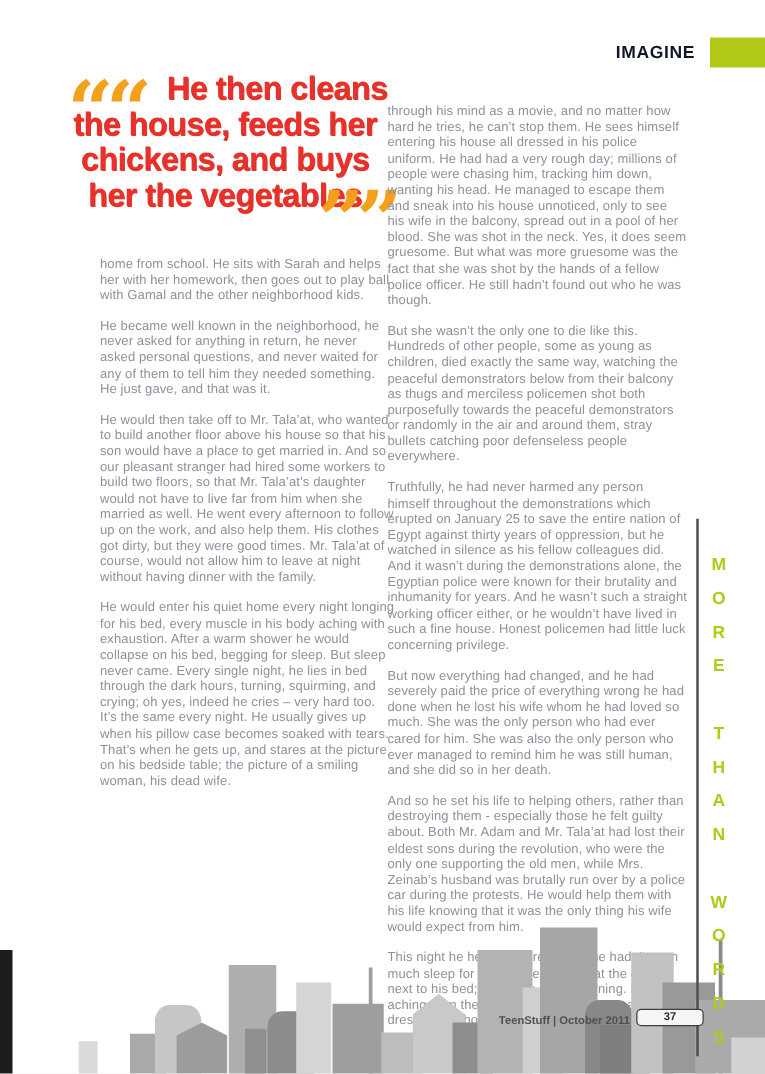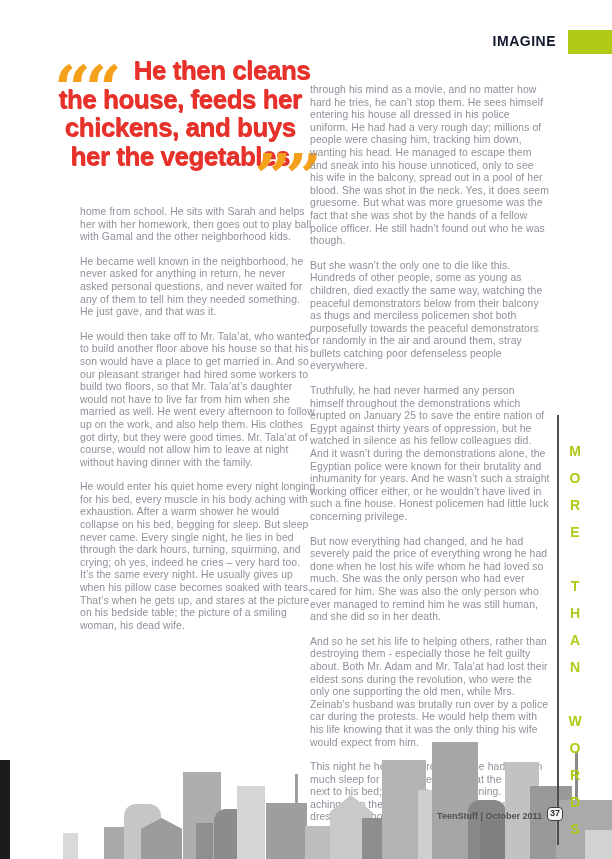--- a/index.html
+++ b/index.html
@@ -59,21 +59,21 @@
   .house{clip-path:polygon(0 26%,50% 0,100% 26%,100% 100%,0 100%);}
   .black-edge{position:absolute;left:0;top:760px;width:10px;height:99px;background:#1c1c1c;}
   
   .footer{
     position:absolute;top:807px;right:49px;z-index:7;
     display:flex;align-items:flex-end;gap:5px;
     font-size:9px;font-weight:bold;color:#4f5054;
   }
   .page-box{
     border:1.3px solid #3d3e40;border-radius:4px;background:#f5f5f5;
-    padding:0 2px;line-height:11px;height:12px;color:#2f3032;
+    padding:0 21px;line-height:11px;height:12px;color:#2f3032;
   }
 </style>
 </head>
 <body>
 
 <div class="page">
 
   <div class="skyline">
     <div class="black-edge"></div>
     <div class="bld" style="left:63px;width:15px;height:26px;background:#d9d9d9;"></div>

